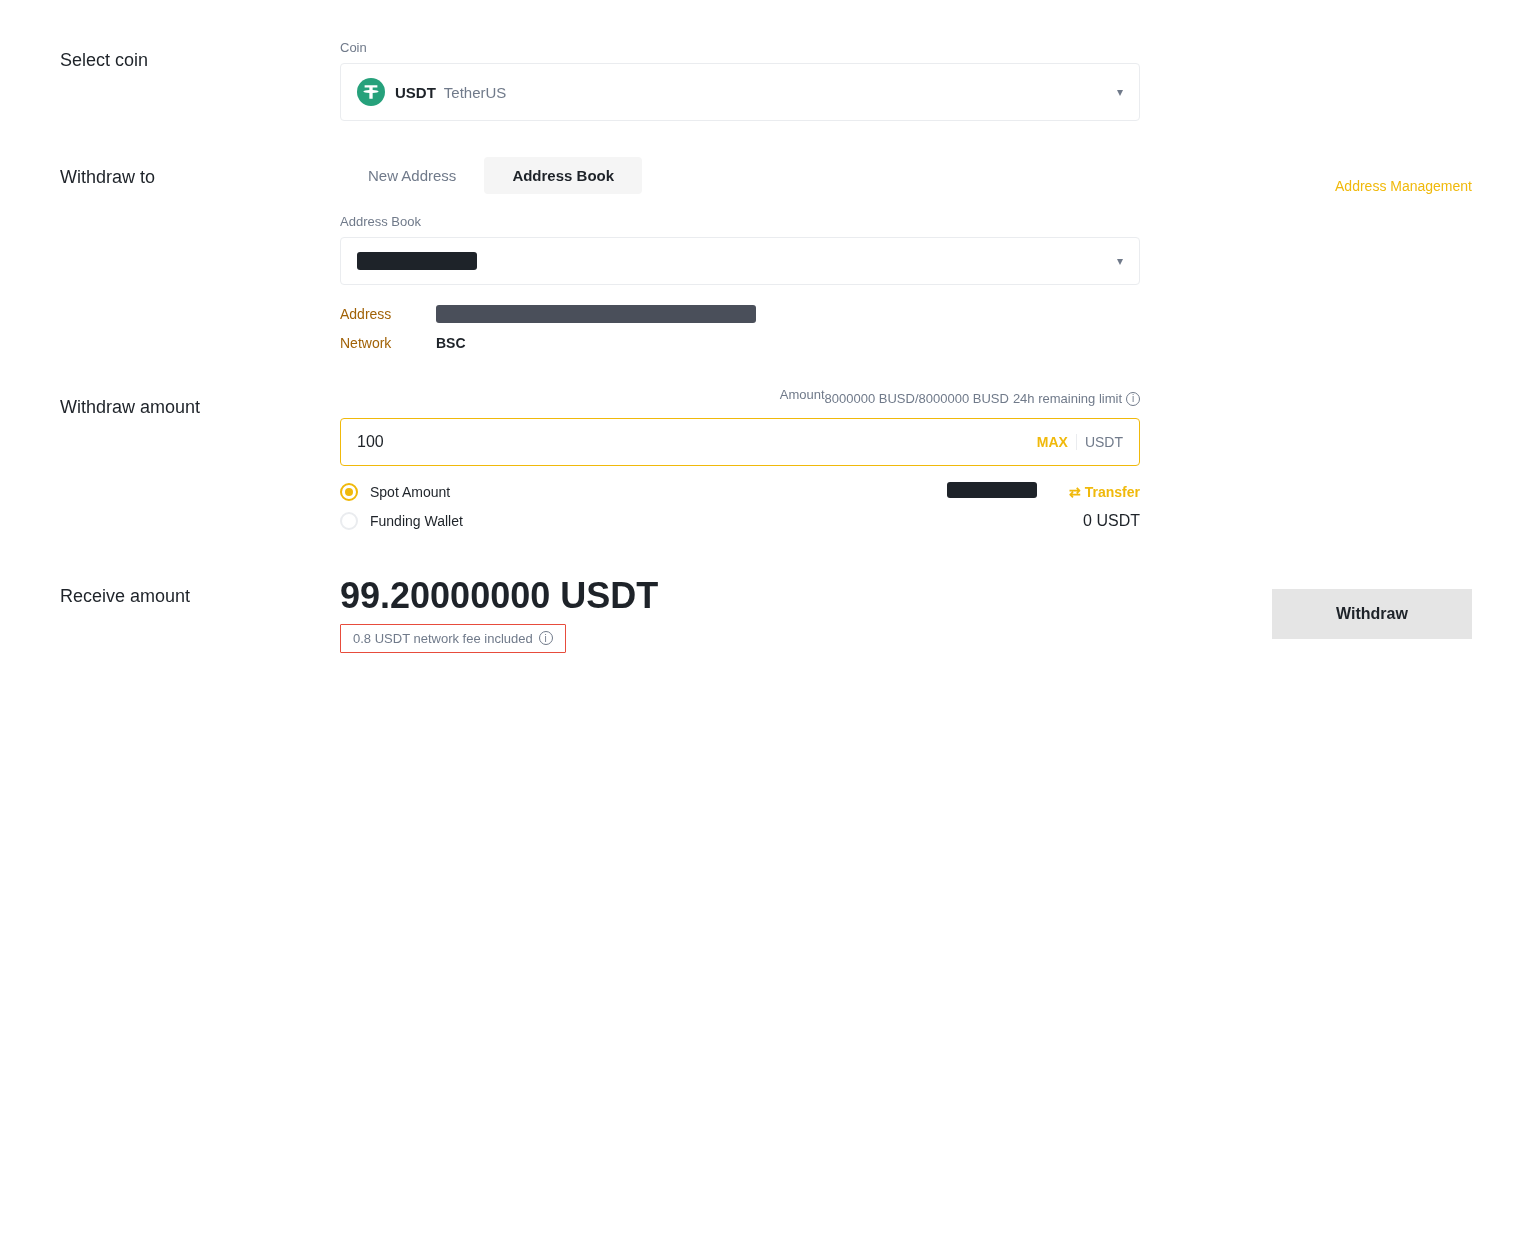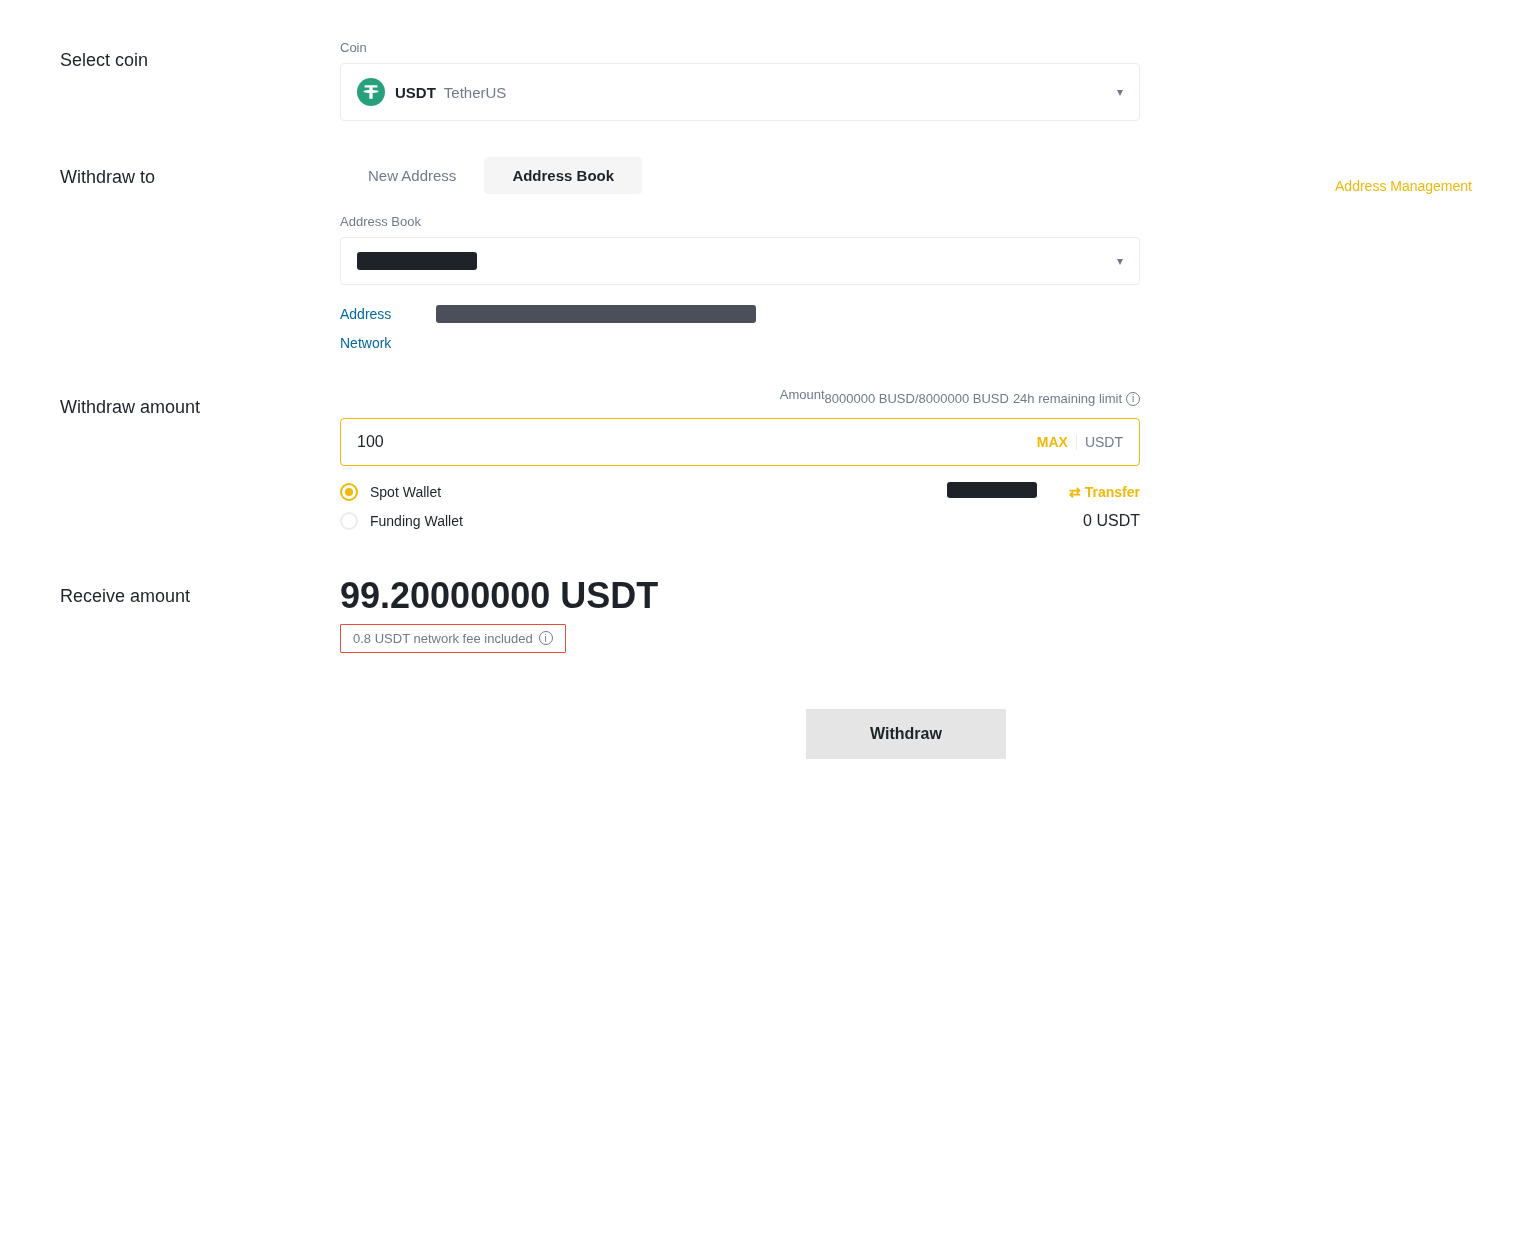--- a/index.html
+++ b/index.html
@@ -147,21 +147,21 @@
     .address-network-grid {
       display: grid;
       grid-template-columns: 80px 1fr;
       gap: 12px 16px;
       align-items: center;
       max-width: 800px;
     }
 
     .info-label {
       font-size: 14px;
-      color: #0369a1;
+      color: #a16207;
     }
 
     .info-value {
       font-size: 14px;
       font-weight: 700;
       color: #1e2329;
     }
 
     
     .amount-header {
@@ -338,21 +338,20 @@
       white-space: nowrap;
       min-width: 200px;
       align-self: center;
     }
 
     .receive-section-inner {
       display: flex;
       align-items: flex-start;
       gap: 56px;
       width: 100%;
-      flex-direction: column;
     }
 
     .tether-svg {
       width: 28px;
       height: 28px;
     }
   </style>
 </head>
 <body>
 
@@ -388,20 +387,21 @@
     <div class="field-label">Address Book</div>
     <div class="address-book-dropdown">
       <span class="masked-value"></span>
       <span class="dropdown-arrow">▾</span>
     </div>
 
     <div class="address-network-grid">
       <span class="info-label">Address</span>
       <span class="masked-address"></span>
       <span class="info-label">Network</span>
+      <span class="info-value">BSC</span>
     </div>
   </div>
 </div>
 
 <div class="form-section">
   <div class="section-label">Withdraw amount</div>
   <div class="section-content">
 
     <div class="amount-header">
       <span class="field-label">Amount</span>
@@ -420,21 +420,21 @@
         <span class="currency-label">USDT</span>
       </div>
     </div>
 
     <div class="wallet-options">
 
       <div class="wallet-row">
         <div class="radio-outer selected">
           <div class="radio-inner"></div>
         </div>
-        <span class="wallet-name">Spot Wallet</span>
+        <span class="wallet-name">Spot Amount</span>
         <span class="wallet-balance">
           <span class="masked-balance"></span>
         </span>
         <button class="transfer-btn">
           <span>⇄</span>
           <span>Transfer</span>
         </button>
       </div>
 
       <div class="wallet-row">

